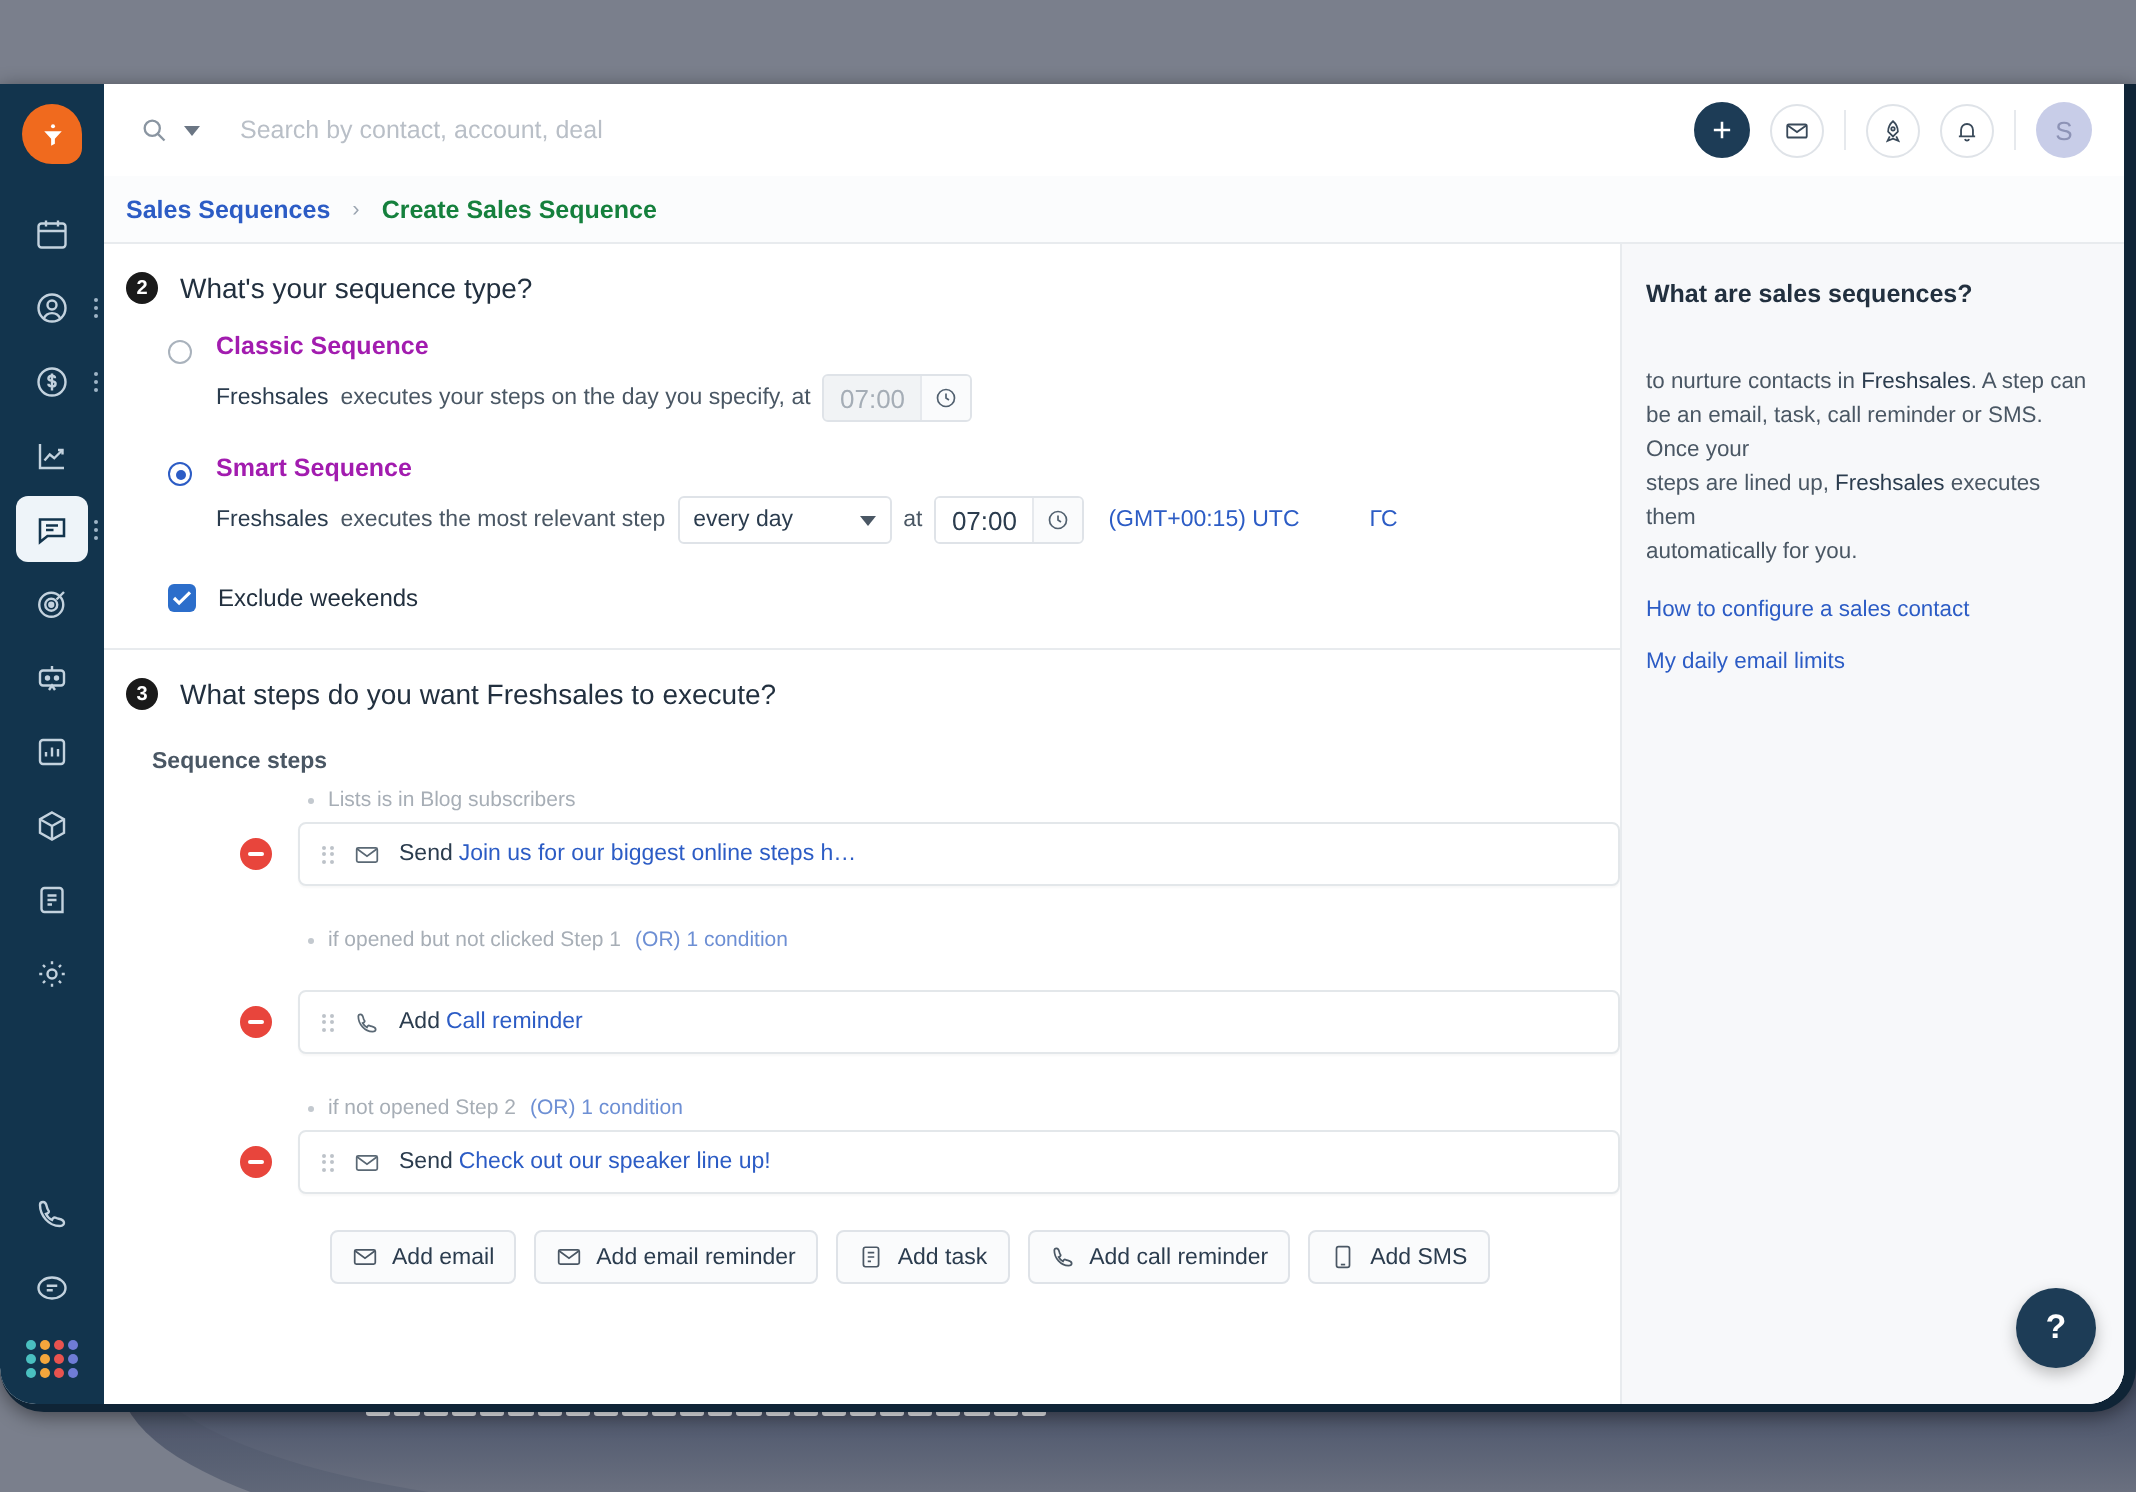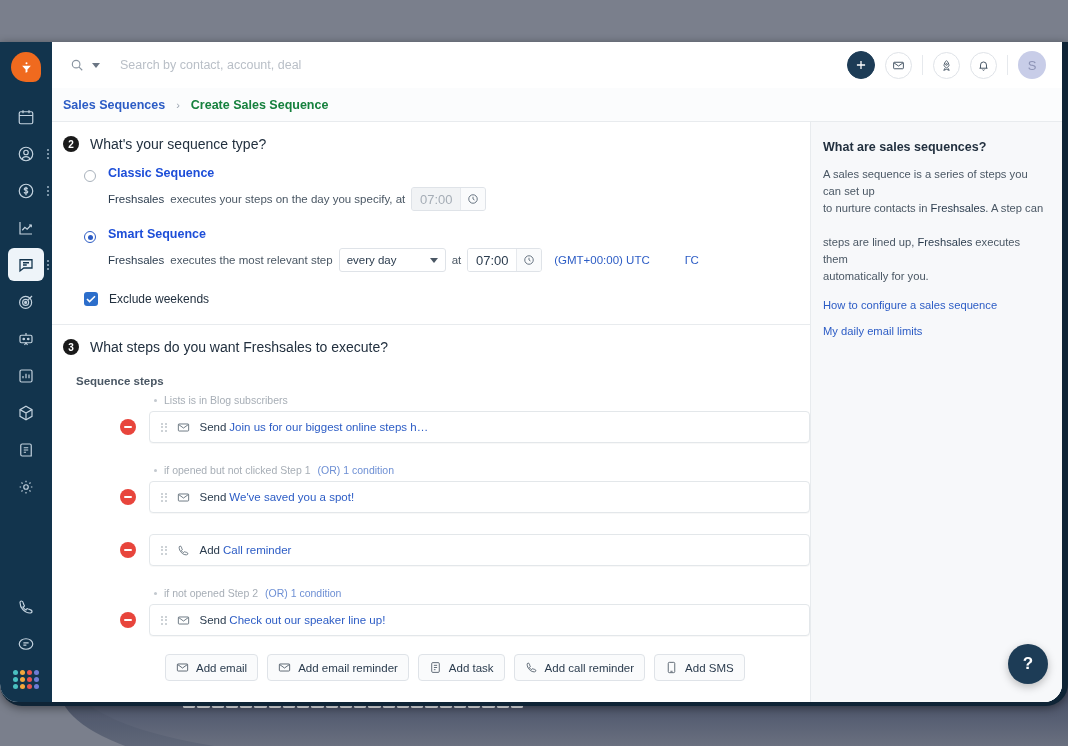--- a/index.html
+++ b/index.html
@@ -242,21 +242,21 @@
     background: #fff;
     position: relative;
   }
   .radio.checked { border-color: #2c5cc5; }
   .radio.checked::after {
     content: "";
     position: absolute; left: 2.5px; top: 2.5px;
     width: 5px; height: 5px; border-radius: 50%;
     background: #2c5cc5;
   }
-  .opt-label { font-size: 12.5px; color: #1d4ed8; font-weight: 600; }
+  .opt-label { font-size: 12.5px; color: #a21caf; font-weight: 600; }
   .opt-sub {
     display: flex; align-items: center; gap: 6px;
     margin-top: 7px;
     font-size: 11.5px; color: #4a5764;
   }
   .brandword { color: #2b3c4e; }
   .time-box {
     display: flex; align-items: stretch;
     border: 1px solid #dfe3e8;
     border-radius: 3px;
@@ -720,21 +720,21 @@
                   <span>at</span>
                   <span class="time-box">
                     <span class="time-val">07:00</span>
                     <span class="time-btn">
                       <svg width="12" height="12" viewBox="0 0 24 24" fill="none" stroke="currentColor" stroke-width="1.7">
                         <circle cx="12" cy="12" r="8.5"></circle>
                             <path d="M12 7.5V12l3 2"></path>
                       </svg>
                     </span>
                   </span>
-                  <span class="tz">(GMT+00:00) UTC</span>
+                  <span class="tz">(GMT+00:15) UTC</span>
                   <span class="tz-extra">ГС</span>
                 </div>
               </div>
             </div>
 
           </div>
 
           <div class="excl-row">
             <span class="checkbox">
               <svg width="10" height="8" viewBox="0 0 12 10" fill="none" stroke="#fff" stroke-width="2">
@@ -779,42 +779,20 @@
                     </span>
                     <span class="step-text"><b>Send</b><a class="step-link">Join us for our biggest online steps h…</a></span>
                   </div>
                 </div>
                 <div style="height: 14px;"></div>
                 <div class="cond-line">
                   <span class="cond-bullet"></span>
                   <span>if opened but not clicked Step 1</span>
                   <span class="cond-link">(OR) 1 condition</span>
                 </div>
-                <div class="step-row">
-                  <div class="del-btn">
-                    <i></i>
-                  </div>
-                  <div class="step-card">
-                    <span class="drag-handle">
-                      <i></i>
-                      <i></i>
-                      <i></i>
-                      <i></i>
-                      <i></i>
-                      <i></i>
-                    </span>
-                    <span class="step-icon">
-                      <svg width="13" height="13" viewBox="0 0 24 24" fill="none" stroke="currentColor" stroke-width="1.6">
-                        <rect x="2.5" y="5.5" width="19" height="13" rx="1.5"></rect>
-                        <path d="M3 6.5l9 6.5 9-6.5"></path>
-                      </svg>
-                    </span>
-                    <span class="step-text"><b>Send</b><a class="step-link">We've saved you a spot!</a></span>
-                  </div>
-                </div>
                 <div style="height: 14px;"></div>
                 <div class="step-row">
                   <div class="del-btn">
                     <i></i>
                   </div>
                   <div class="step-card">
                     <span class="drag-handle">
                       <i></i>
                       <i></i>
                       <i></i>
@@ -905,27 +883,27 @@
                   </span>
                   <span>Add SMS</span>
                 </div>
               </div>
         </div>
       </div>
 
       <div class="right-col">
         <div class="rp-title">What are sales sequences?</div>
         <div class="rp-body">
-          <span>A sales sequence is a series of steps you can set up</span><br>
+          <br>
           <span>to nurture contacts in </span><span class="bw">Freshsales</span><span>. A step can</span><br>
-          <br>
+          <span>be an email, task, call reminder or SMS. Once your</span><br>
           <span>steps are lined up, </span><span class="bw">Freshsales</span><span> executes them</span><br>
           <span>automatically for you.</span>
         </div>
-        <a class="rp-link">How to configure a sales sequence</a>
+        <a class="rp-link">How to configure a sales contact</a>
         <a class="rp-link">My daily email limits</a>
       </div>
     </div>
 
     <div class="help-fab">?</div>
 
   </div>
   </div>
 </div>
 

